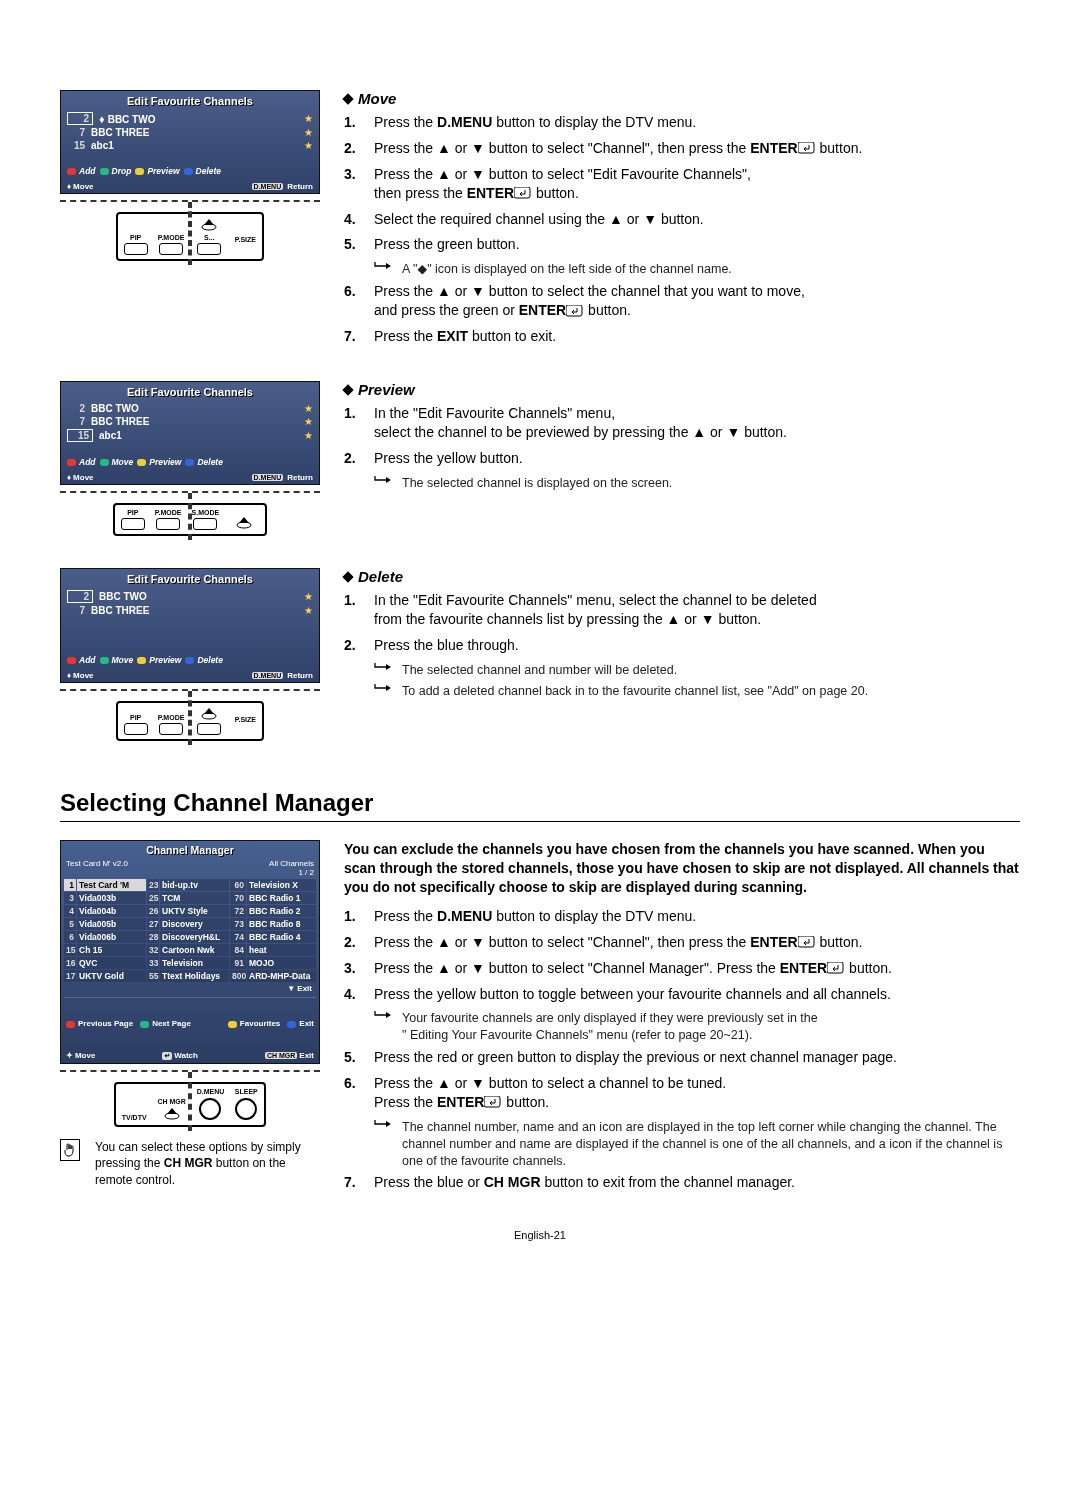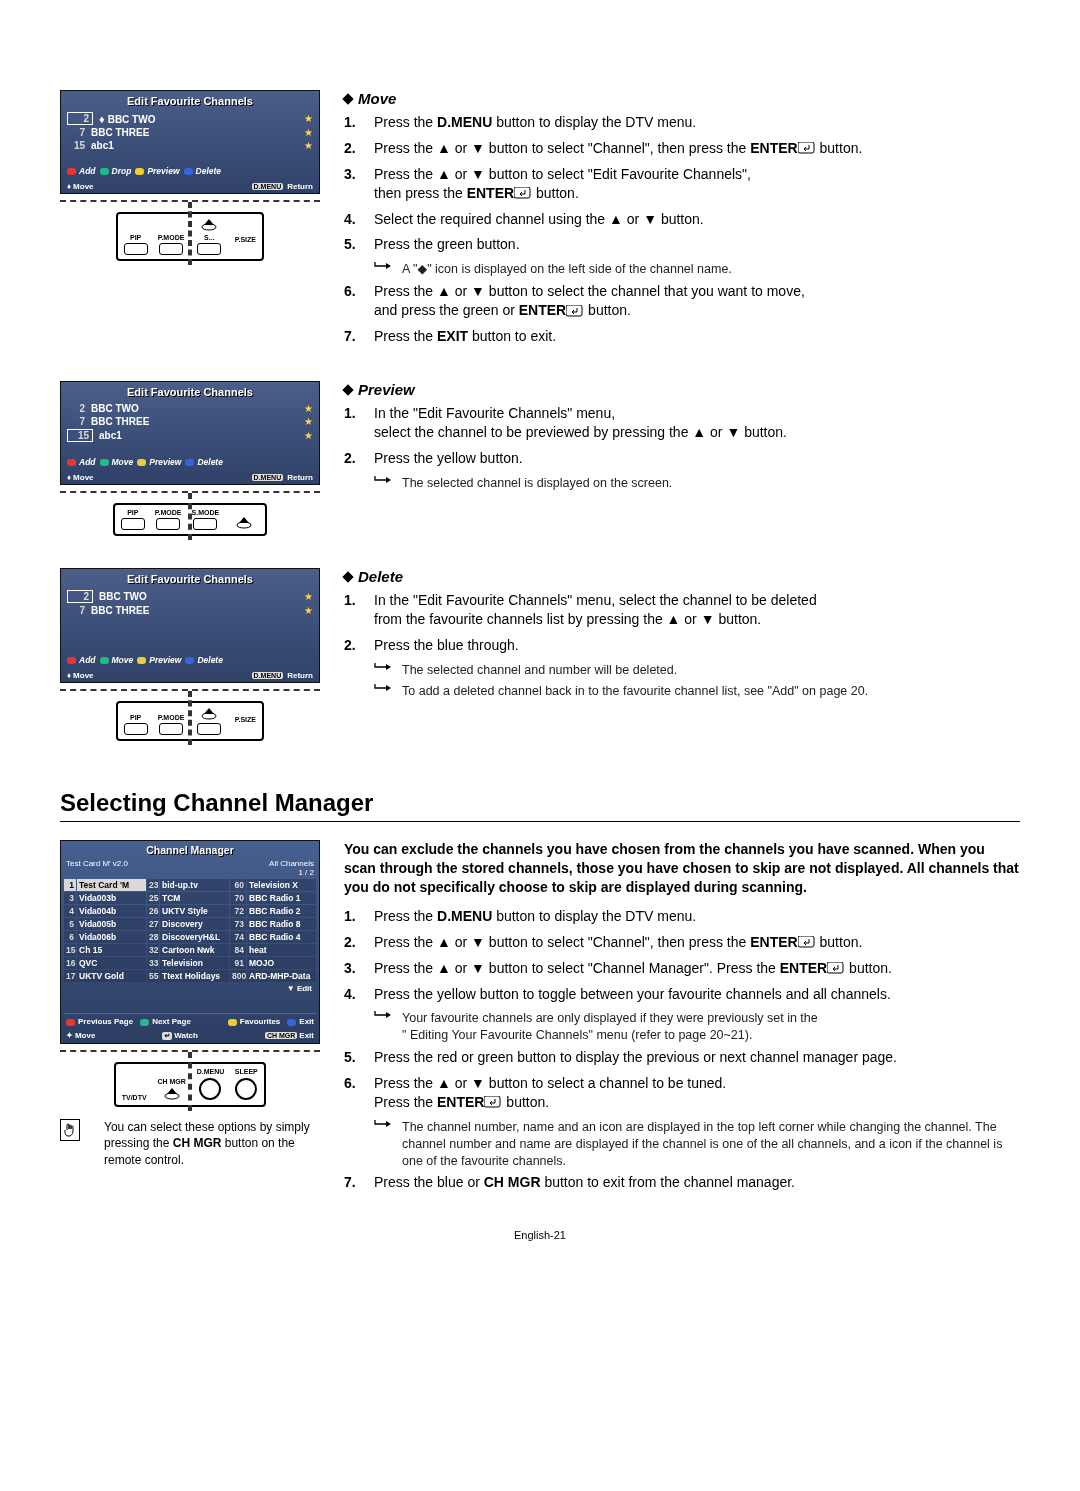--- a/index.html
+++ b/index.html
@@ -241,35 +241,35 @@
     white-space:nowrap;
     overflow:hidden;
   }
   .cm-num{color:#ddd;text-align:right}
   .cm-sel{background:#d9d9d9;color:#000}
   .cm-more{
     text-align:right;font-size:8px;padding:2px 4px 0 0;font-weight:bold;
   }
   .cm-legend{
     display:flex;gap:7px;align-items:center;font-size:8px;
-    padding:3px 2px;border-top:1px solid rgba(255,255,255,.2);margin-top:20px;
+    padding:21px 2px;border-top:1px solid rgba(255,255,255,.2);margin-top:4px;
     font-weight:bold;
   }
   .cm-legend .sp{flex:1}
   .cm-foot{
     display:flex;justify-content:space-between;font-size:8px;
     font-weight:bold;padding:2px 2px 0 2px;
   }
   .chip{
     background:#ddd;color:#000;border-radius:2px;padding:0 2px;font-size:7px;
     display:inline-block;margin-right:2px;
   }
 
   .tip {
-    display:flex;gap:24px;font-size:12px;margin-top:8px;line-height:1.35;
+    display:flex;gap:15px;font-size:12px;margin-top:8px;line-height:1.35;
   }
   .tip-icon{
     border:1px solid #000;padding:2px;font-size:12px;height:16px;
     display:flex;align-items:center;justify-content:center;
   }
 
   .page-num {
     text-align:center;font-size:11px;margin-top:30px;
   }
 
@@ -616,21 +616,21 @@
             <div class="cm-cell">Television</div>
             <div class="cm-cell cm-num">91</div>
             <div class="cm-cell">MOJO</div>
             <div class="cm-cell cm-num">17</div>
             <div class="cm-cell">UKTV Gold</div>
             <div class="cm-cell cm-num">55</div>
             <div class="cm-cell">Ttext Holidays</div>
             <div class="cm-cell cm-num">800</div>
             <div class="cm-cell">ARD-MHP-Data</div>
           </div>
-        <div class="cm-more">▼ Edit</div>
+        <div class="cm-more">▼ Exit</div>
         <div class="cm-legend">
           <span><span class="dot red"></span><span>Previous Page</span></span>
           <span><span class="dot green"></span><span>Next Page</span></span>
           <span class="sp"></span>
           <span><span class="dot yellow"></span><span>Favourites</span></span>
           <span><span class="dot blue"></span><span>Exit</span></span>
         </div>
         <div class="cm-foot">
           <span>✦ <span>Move</span></span>
           <span><span class="chip">↵</span><span>Watch</span></span>

